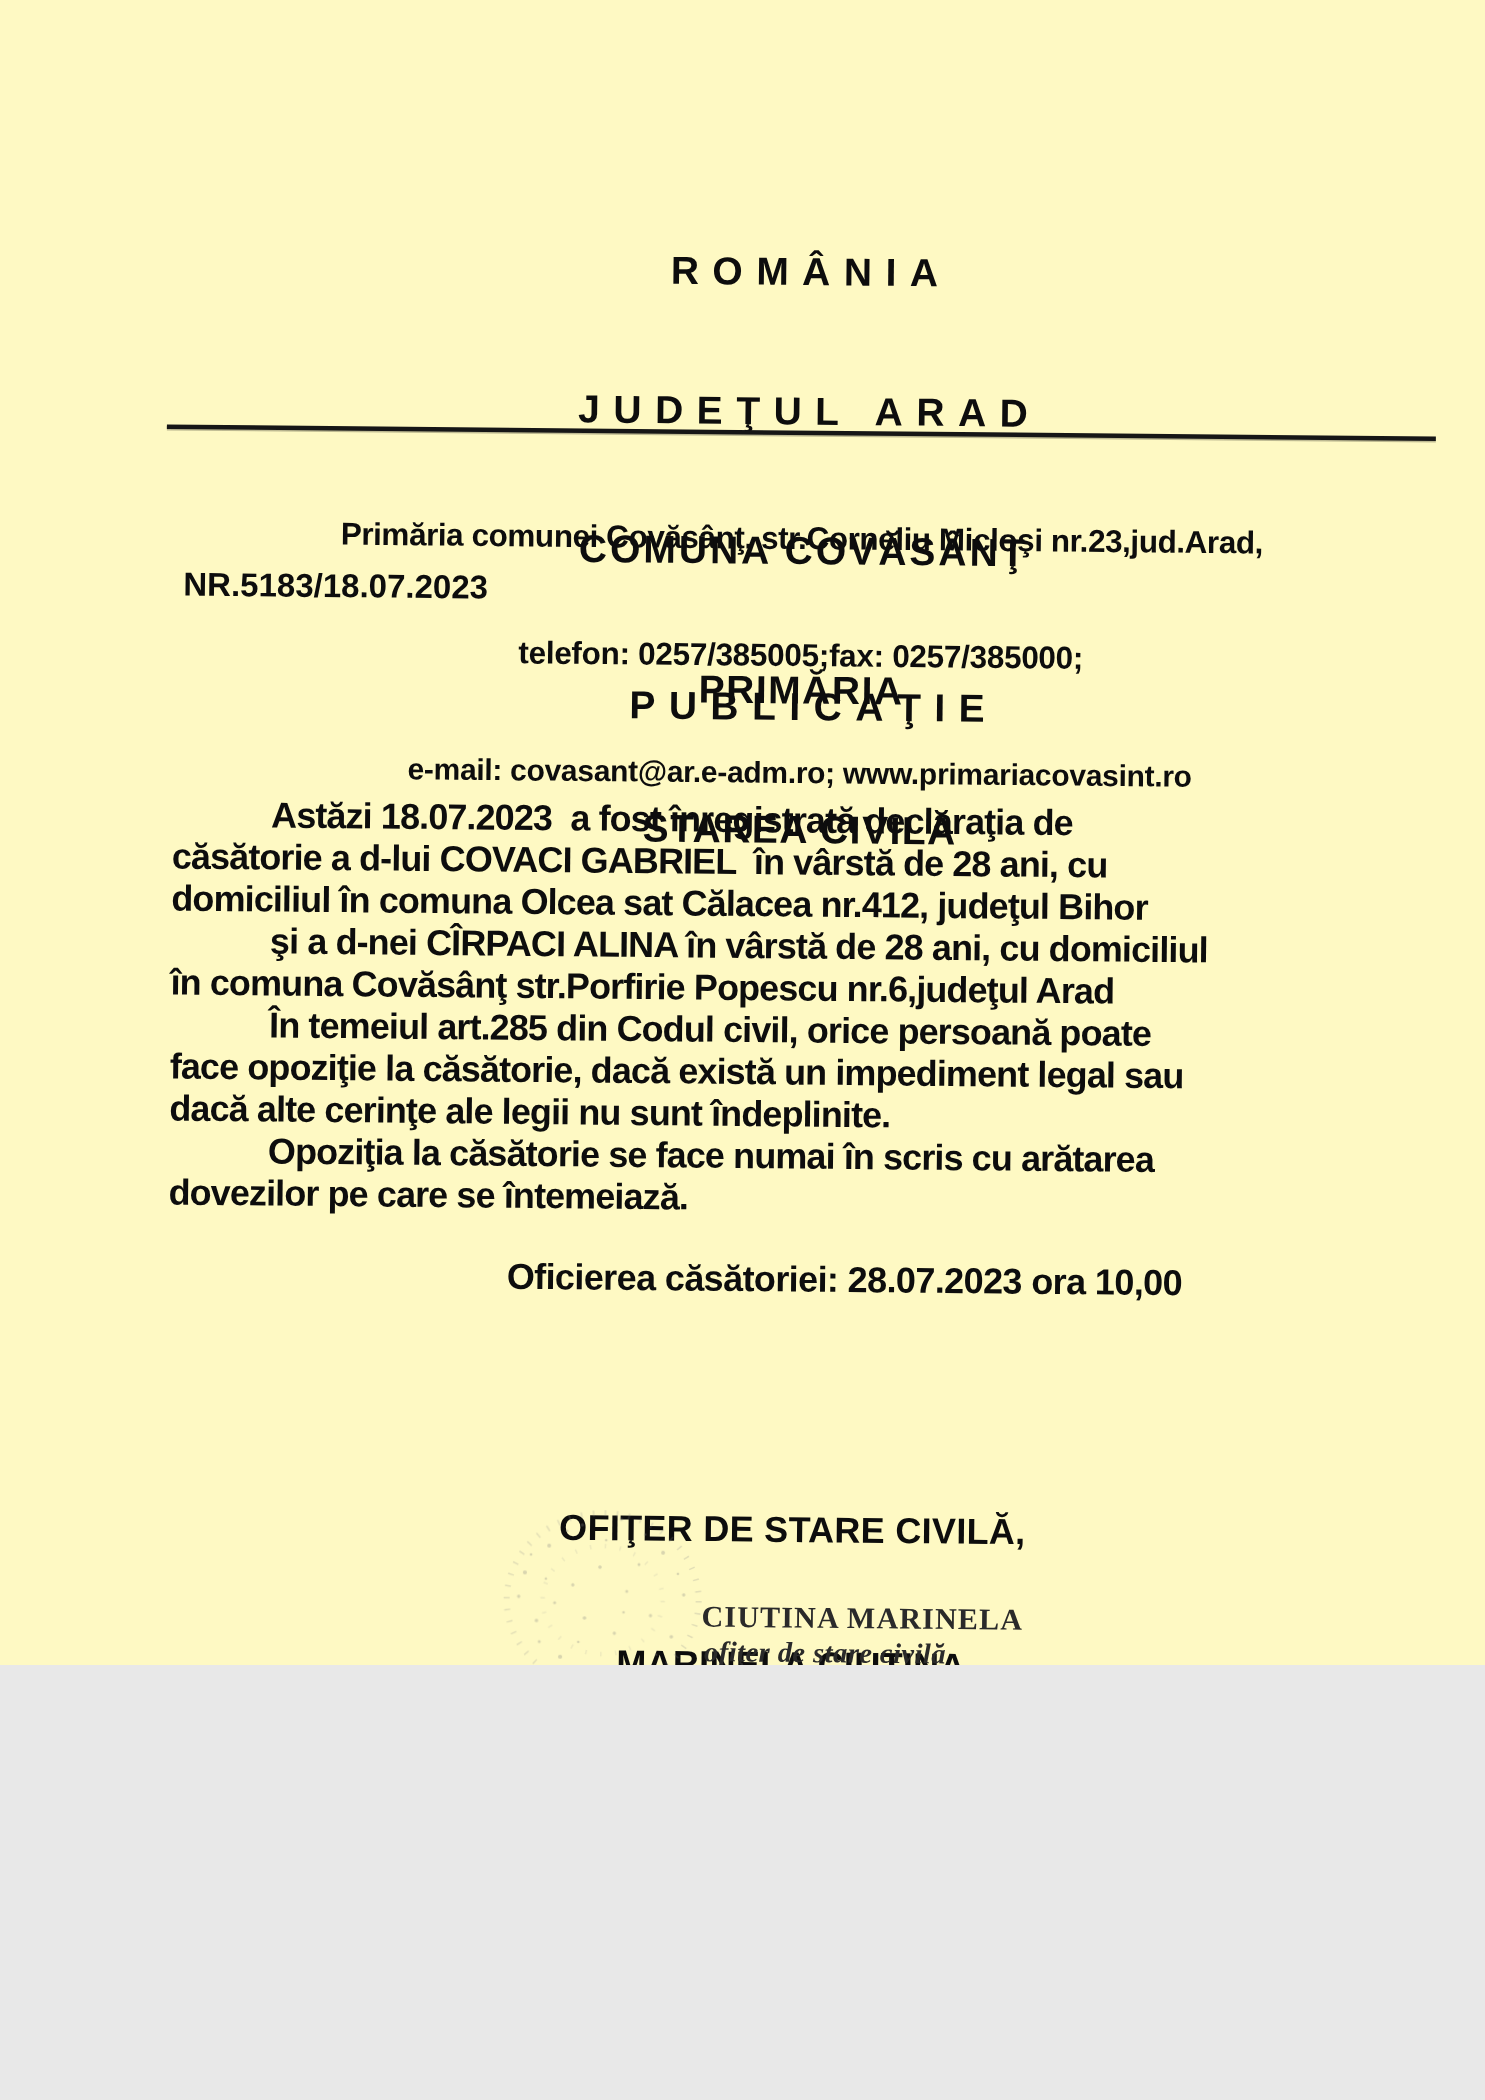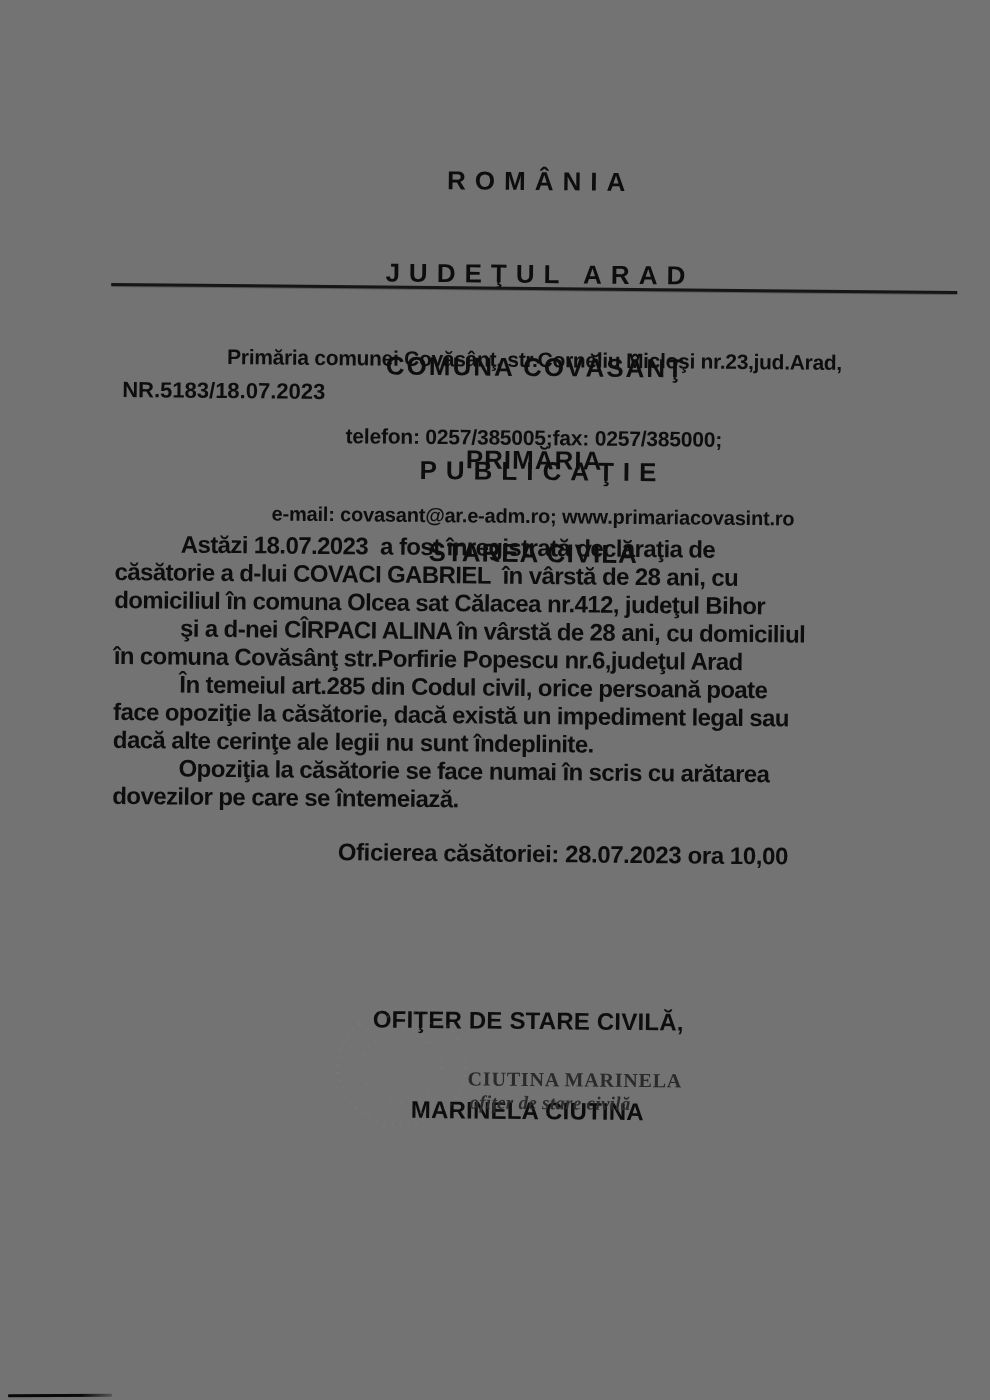--- a/index.html
+++ b/index.html
@@ -3,23 +3,23 @@
 <meta charset="utf-8">
 <style>
   html, body {
     margin: 0;
     padding: 0;
     background: #e8e8e8;
   }
   .page {
     position: relative;
     width: 990px;
-    height: 1400px;
+    height: 1110px;
     margin: 0 auto;
-    background: #737373;
+    background: #fef9c3;
     overflow: hidden;
     font-family: "Liberation Sans", sans-serif;
     color: #0d0d0d;
   }
   
   .content {
     position: absolute;
     left: 118px;
     top: 0;
     width: 840px;

